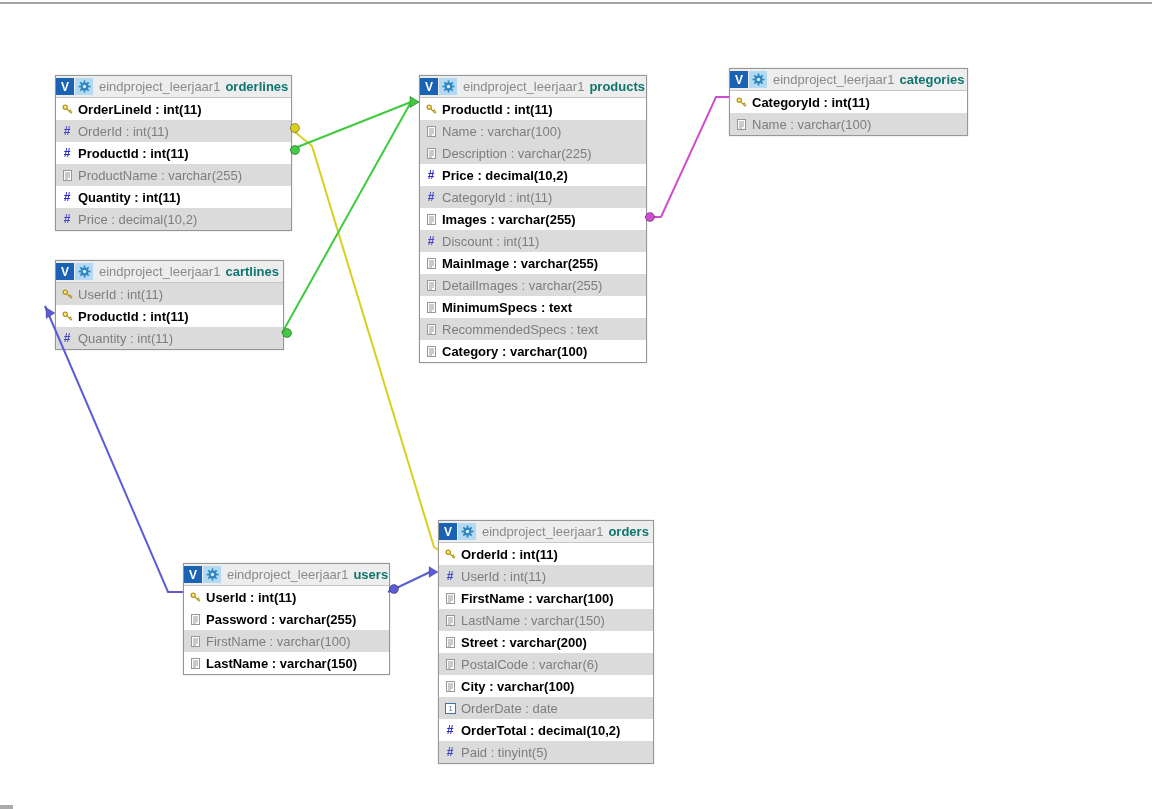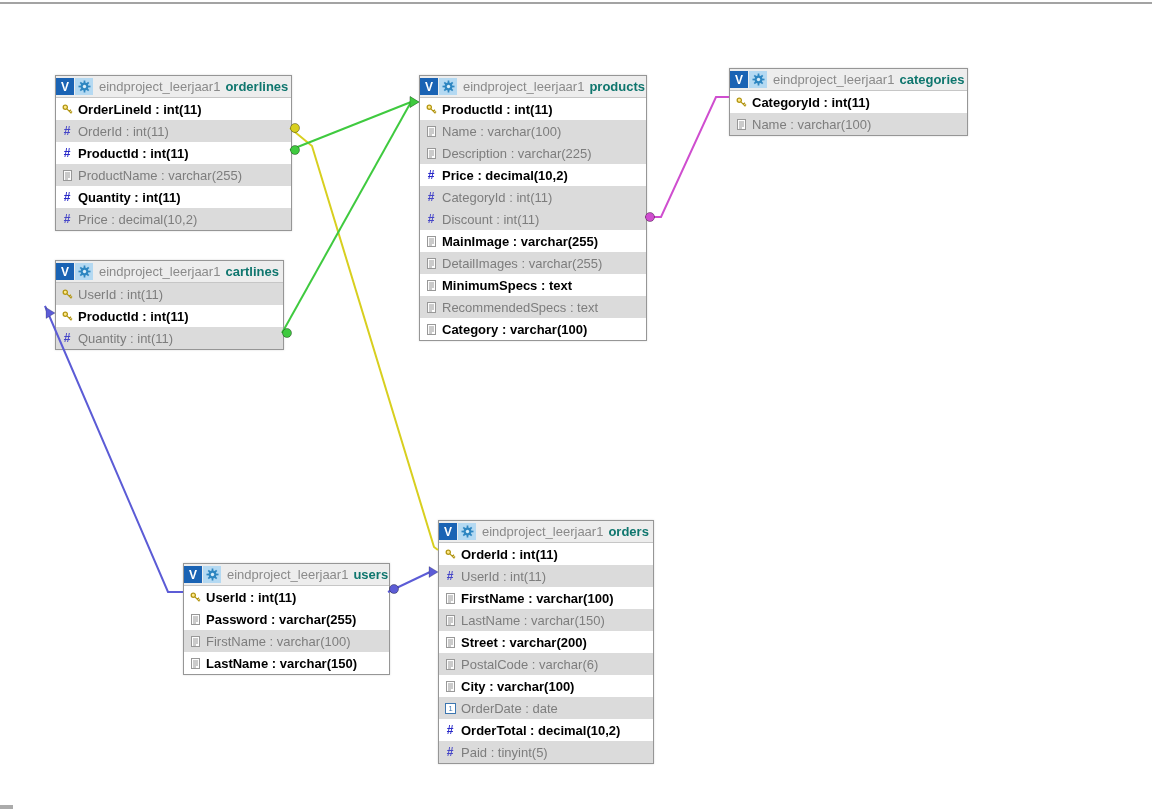--- a/index.html
+++ b/index.html
@@ -289,20 +289,32 @@
           <span class="hash-glyph">#</span>
         </span>
         <span>Price : decimal(10,2)</span>
       </div>
       <div class="field-row row-gray">
         <span class="field-icon">
           <span class="hash-glyph">#</span>
         </span>
         <span>CategoryId : int(11)</span>
       </div>
+      <div class="field-row row-white">
+        <span class="field-icon">
+          <svg width="9" height="11" viewBox="0 0 9 11">
+            <rect x="0.5" y="0.5" width="8" height="10" fill="#fdfdfd" stroke="#989898"></rect>
+            <line x1="2" y1="3" x2="7" y2="3" stroke="#989898"></line>
+            <line x1="2" y1="5" x2="7" y2="5" stroke="#989898"></line>
+            <line x1="2" y1="7" x2="7" y2="7" stroke="#989898"></line>
+            <line x1="2" y1="9" x2="5" y2="9" stroke="#989898"></line>
+          </svg>
+        </span>
+        <span>Images : varchar(255)</span>
+      </div>
       <div class="field-row row-gray">
         <span class="field-icon">
           <span class="hash-glyph">#</span>
         </span>
         <span>Discount : int(11)</span>
       </div>
       <div class="field-row row-white">
         <span class="field-icon">
           <svg width="9" height="11" viewBox="0 0 9 11">
             <rect x="0.5" y="0.5" width="8" height="10" fill="#fdfdfd" stroke="#989898"></rect>

